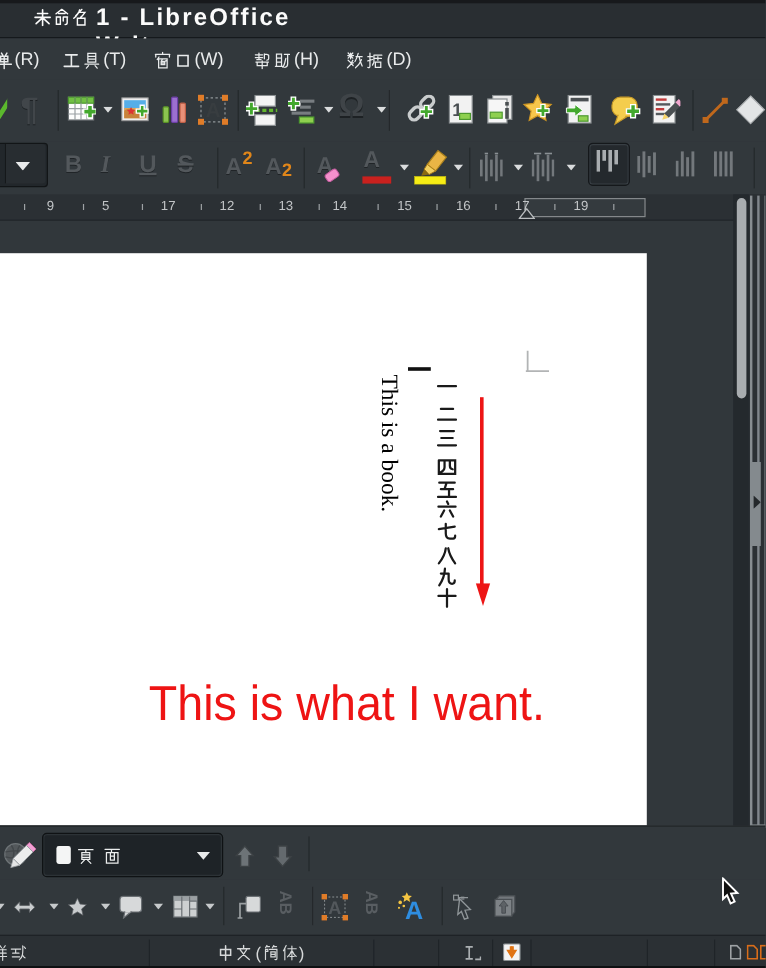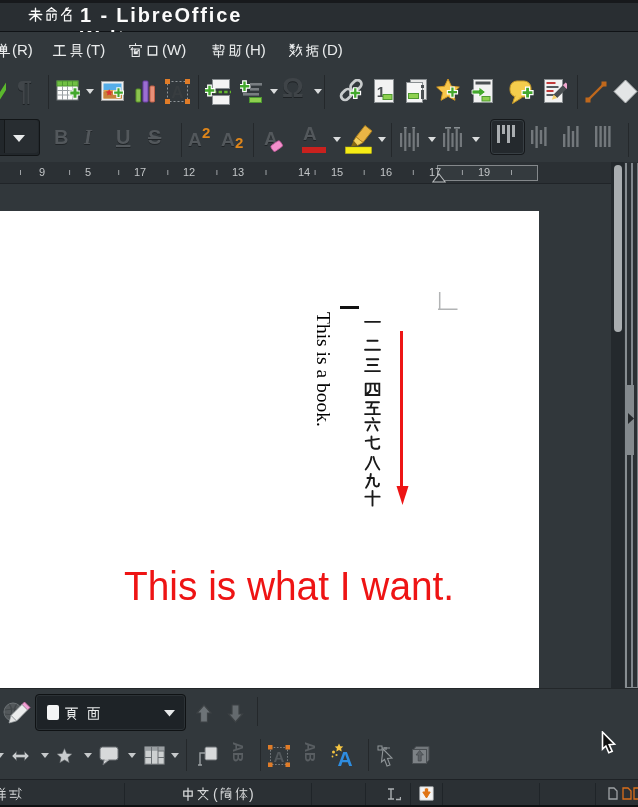--- a/index.html
+++ b/index.html
@@ -405,21 +405,21 @@
   <div class="sep1" style="left:628px;top:5px;height:34px"></div>
 </div>
 
 <div class="abs" id="ruler" style="left:0;top:162px;width:638px;height:22px;background:#2b3034;color:#c2c5c7;font-size:11px">
   <div class="abs" style="left:437px;top:3px;width:101px;height:16px;background:#343a3e;border:1px solid #84888b;box-sizing:border-box"></div>
   <div class="abs" style="left:39px;top:4px">9</div>
   <div class="abs" style="left:85px;top:4px">5</div>
   <div class="abs" style="left:134px;top:4px">17</div>
   <div class="abs" style="left:183px;top:4px">12</div>
   <div class="abs" style="left:232px;top:4px">13</div>
-  <div class="abs" style="left:298px;top:4px">14</div>
+  <div class="abs" style="left:277px;top:4px">14</div>
   <div class="abs" style="left:331px;top:4px">15</div>
   <div class="abs" style="left:380px;top:4px">16</div>
   <div class="abs" style="left:429px;top:4px">17</div>
   <div class="abs" style="left:478px;top:4px">19</div>
   <svg class="cj" style="left:0;top:8px" width="638" height="6" viewBox="0 0 638 6">
     <g stroke="#9ea2a5" stroke-width="1">
       <path d="M20.5 0 V5 M69.6 0 V5 M118.7 0 V5 M167.8 0 V5 M216.9 0 V5 M266 0 V5 M315.1 0 V5 M364.2 0 V5 M413.3 0 V5 M462.4 0 V5 M511.5 0 V5"></path>
     </g>
   </svg>
   <svg class="cj" style="left:431.5px;top:10.5px" width="14" height="10" viewBox="0 0 14 10">

